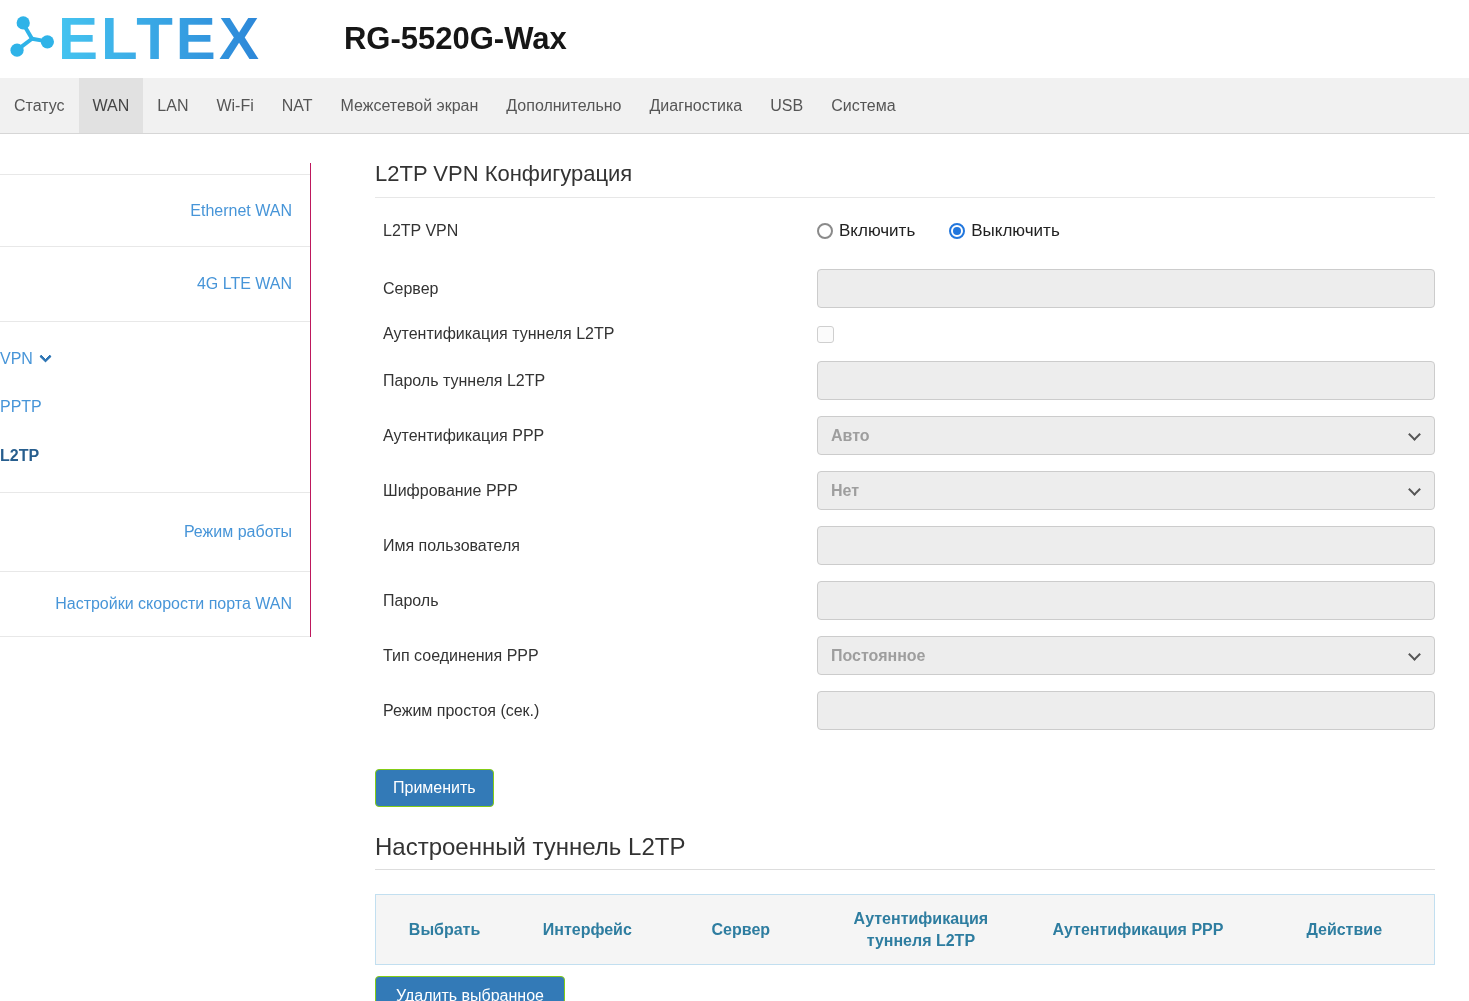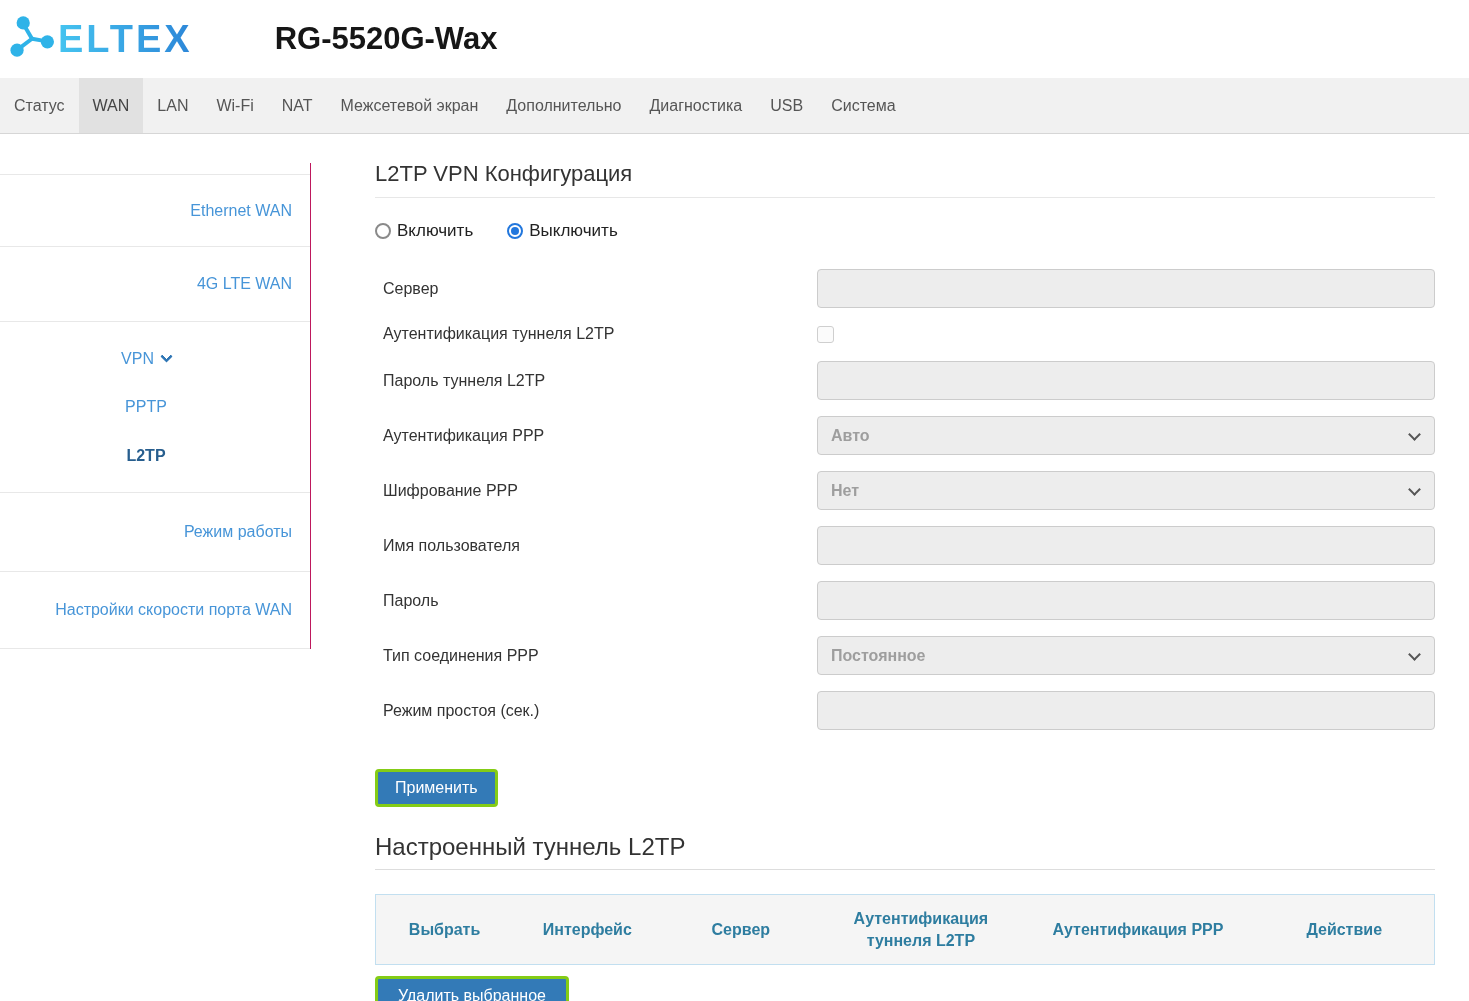--- a/index.html
+++ b/index.html
@@ -7,21 +7,21 @@
   body {
     width:1469px; min-height:1001px;
     font-family:"Liberation Sans","DejaVu Sans",sans-serif;
     color:#333;
   }
 
   
   .header { height:78px; display:flex; align-items:center; background:#fff; }
   .logo { display:flex; align-items:center; margin-left:10px; cursor:pointer; }
   .logo-text {
-    font-size:38px; font-weight:bold; letter-spacing:3px; line-height:1;
+    font-size:60px; font-weight:bold; letter-spacing:3px; line-height:1;
     background:linear-gradient(90deg,#45c4f0 0%,#2c86d8 100%);
     -webkit-background-clip:text; background-clip:text;
     color:transparent; margin-left:4px;
   }
   .device-title { font-size:31px; font-weight:bold; color:#161616; margin-left:82px;text-align:right; }
 
   
   .nav { height:56px; background:#f1f1f1; border-bottom:1px solid #d6d6d6; display:flex; }
   .nav-tab {
     height:100%; line-height:55px; padding:0 14px; font-size:16px; color:#555;
@@ -31,26 +31,26 @@
 
   
   .content { display:flex; align-items:flex-start; }
 
   
   .sidebar { width:311px; flex-shrink:0; margin-top:29px; border-right:1px solid #be185d; }
   .sb-spacer { height:11px; }
   .sb-section { border-top:1px solid #e8e8e8; display:flex; flex-direction:column; justify-content:center; }
   .sb-section.last { border-bottom:1px solid #e8e8e8; }
   .s1 { height:72px; } .s2 { height:75px; } .s3 { height:171px; padding:12px 0; }
-  .s4 { height:79px; } .s5 { height:78px;justify-content:center; }
+  .s4 { height:79px; } .s5 { height:66px;justify-content:center; }
   .sb-item {
     text-align:right; padding-right:18px; font-size:16px; color:#4795d8;
     cursor:pointer; line-height:1.2;
   }
-  .s3 .sb-item { height:49px; display:flex; align-items:center; justify-content:center; }
+  .s3 .sb-item { height:49px; display:flex; align-items:center; justify-content:flex-start; }
   .sb-item.active { font-weight:bold; color:#275e8e; }
   .vpn-chevron {
     display:inline-block; width:9px; height:9px; margin-left:8px; margin-top:-4px;
     border-right:3px solid #2f76b5; border-bottom:3px solid #2f76b5;
     border-radius:1px; transform:rotate(45deg);
   }
 
   
   .main { flex:1; padding:0 34px 40px 64px; }
   .section-title {
@@ -94,21 +94,21 @@
     border-radius:50%; background:#2277dd;
   }
   .radio-label { font-size:17px; color:#222; }
 
   .checkbox {
     width:17px; height:17px; background:#fbfbfb; border:1px solid #cfcfcf;
     border-radius:3px; cursor:pointer;
   }
 
   .btn {
-    background:#337ab7; border:3px solid #84cc16; border-radius:4px;
+    background:#337ab7; border:1px solid #84cc16; border-radius:4px;
     color:#fff; font-size:16px; cursor:pointer; padding:0 17px;
     font-family:"Liberation Sans","DejaVu Sans",sans-serif;
   }
   .apply-btn { height:38px; margin-top:23px; }
   .delete-btn { height:40px; margin-top:11px; padding:0 20px; }
 
   
   .tunnel-table {
     width:100%; margin-top:24px; border-collapse:collapse; table-layout:fixed;
     border:1px solid #c2dff0;
@@ -179,20 +179,21 @@
     </div>
   </div>
 
   <div class="main">
 
     <h1 class="section-title">L2TP VPN Конфигурация</h1>
 
     <div class="form">
 
       <div class="form-row radio-row">
+        <div class="form-label">L2TP VPN</div>
         <div class="form-control">
           <div class="radio-group">
             <div class="radio-option">
               <span class="radio-circle"></span>
               <span class="radio-label">Включить</span>
             </div>
             <div class="radio-option selected">
               <span class="radio-circle"></span>
               <span class="radio-label">Выключить</span>
             </div>

